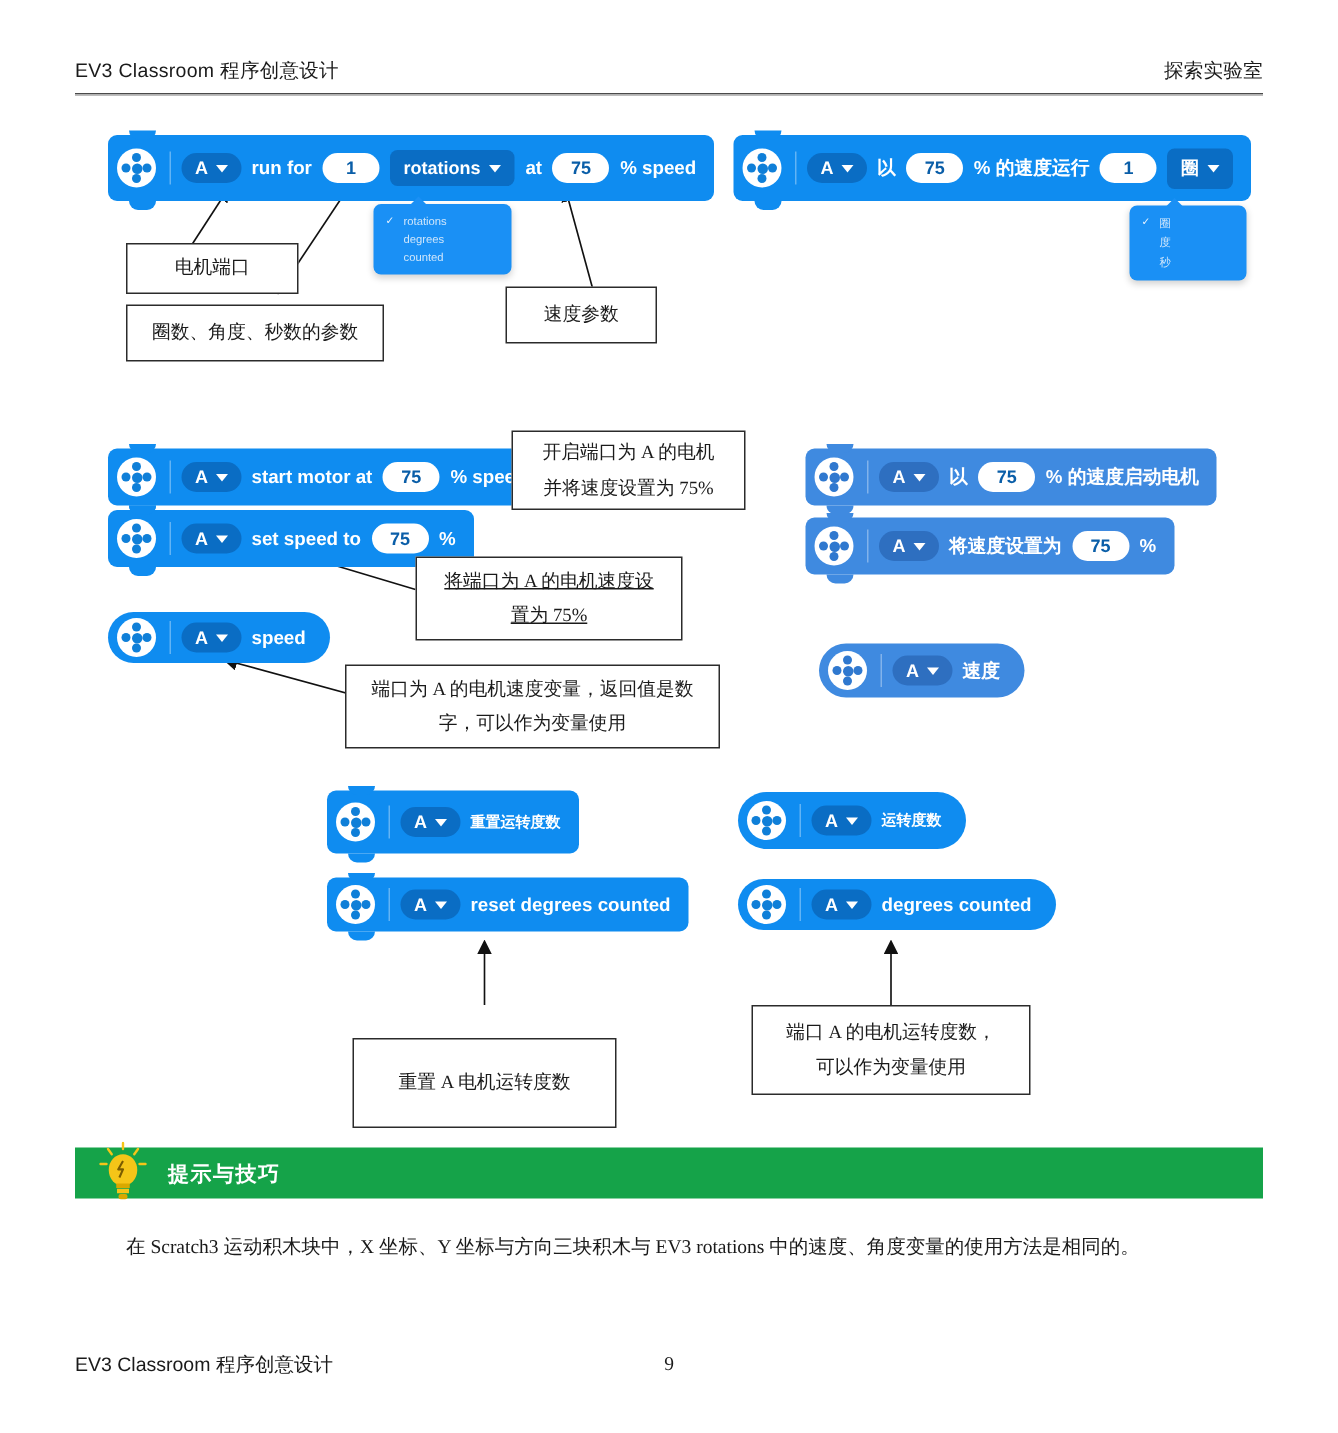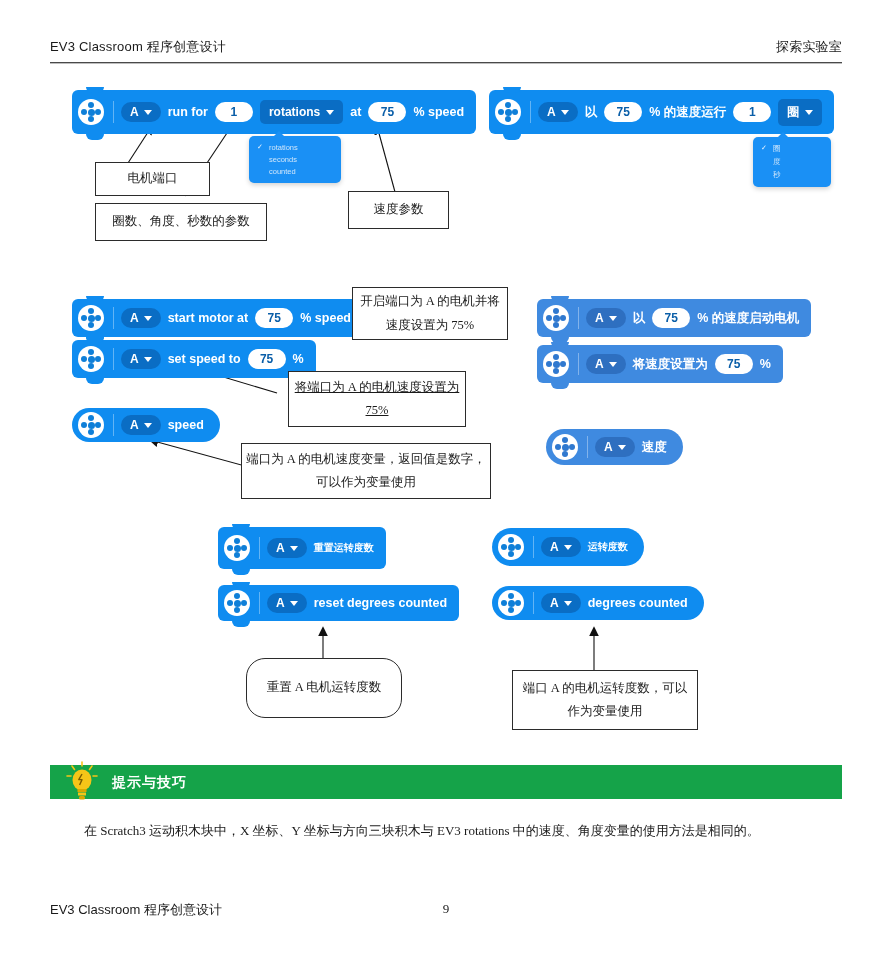--- a/index.html
+++ b/index.html
@@ -61,21 +61,21 @@
       border-left:6px solid transparent;border-right:6px solid transparent;
       border-bottom:6px solid #1a90f5;}
   .dd .opt{font-size:7.5px;color:#cfe6fb;padding:1.5px 10px 1.5px 20px;position:relative;
       white-space:nowrap;}
   .dd .opt.on::before{content:"\2713";position:absolute;left:8px;top:1.5px;font-size:7px;color:#eaf4fe;}
 
   
   .cbox{position:absolute;box-sizing:border-box;border:1px solid #2b2b2b;background:#fff;
     display:flex;align-items:center;justify-content:center;text-align:center;
     font-family:"Liberation Serif","DejaVu Serif",serif;font-size:12.5px;color:#1a1a1a;
-    line-height:1.9;padding:4px 4px;margin-left:11px;}
+    line-height:1.9;padding:4px 16px;}
 
   
   .lead{position:absolute;top:0;left:0;width:892px;height:955px;pointer-events:none;}
 
   
   .tipbar{position:absolute;left:50px;top:765px;width:792px;height:34px;background:#15a349;}
   .bulb{position:absolute;left:14px;top:-4px;width:36px;height:42px;}
   .tiptitle{position:absolute;left:62px;top:9px;color:#fff;font-size:14px;font-weight:bold;
     letter-spacing:1px;}
   .tipbody{position:absolute;left:84px;top:818px;width:760px;
@@ -140,21 +140,21 @@
       <span class="caret"></span>
     </span>
     <span class="lbl">at</span>
     <span class="num">75</span>
     <span class="lbl">% speed</span>
   </div>
 
   <div class="dd" style="left:249px;top:136px;width:92px;">
     <span class="tip"></span>
     <div class="opt on">rotations</div>
-    <div class="opt">seconds</div>
+    <div class="opt">degrees</div>
     <div class="opt">counted</div>
   </div>
 
   <div class="blk dark stack" style="left:489px;top:90px;height:44px;">
     <span class="motor-ico">
       <i class="t"></i>
         <i class="b"></i>
         <i class="l"></i>
         <i class="r"></i>
         <i class="c"></i>
@@ -350,21 +350,21 @@
         <i class="c"></i>
     </span>
     <span class="divider"></span>
     <span class="port">
       <span>A</span>
       <span class="caret"></span>
     </span>
     <span class="lbl">degrees counted</span>
   </div>
 
-  <div class="cbox" style="left:235px;top:658px;width:156px;height:60px;border-radius:19px;">重置 A 电机运转度数</div>
+  <div class="cbox" style="left:235px;top:692px;width:176px;height:60px;">重置 A 电机运转度数</div>
   <div class="cbox" style="left:501px;top:670px;width:186px;height:60px;line-height:1.85;">端口 A 的电机运转度数，可以作为变量使用</div>
 
   <div class="tipbar">
     <svg class="bulb" viewBox="0 0 36 42">
       <g stroke="#f5c518" stroke-width="1.6" stroke-linecap="round">
         <line x1="18" y1="1" x2="18" y2="5"></line>
         <line x1="8" y1="5" x2="10.5" y2="8.5"></line>
         <line x1="28" y1="5" x2="25.5" y2="8.5"></line>
         <line x1="3" y1="15" x2="7" y2="15"></line>
         <line x1="33" y1="15" x2="29" y2="15"></line>

